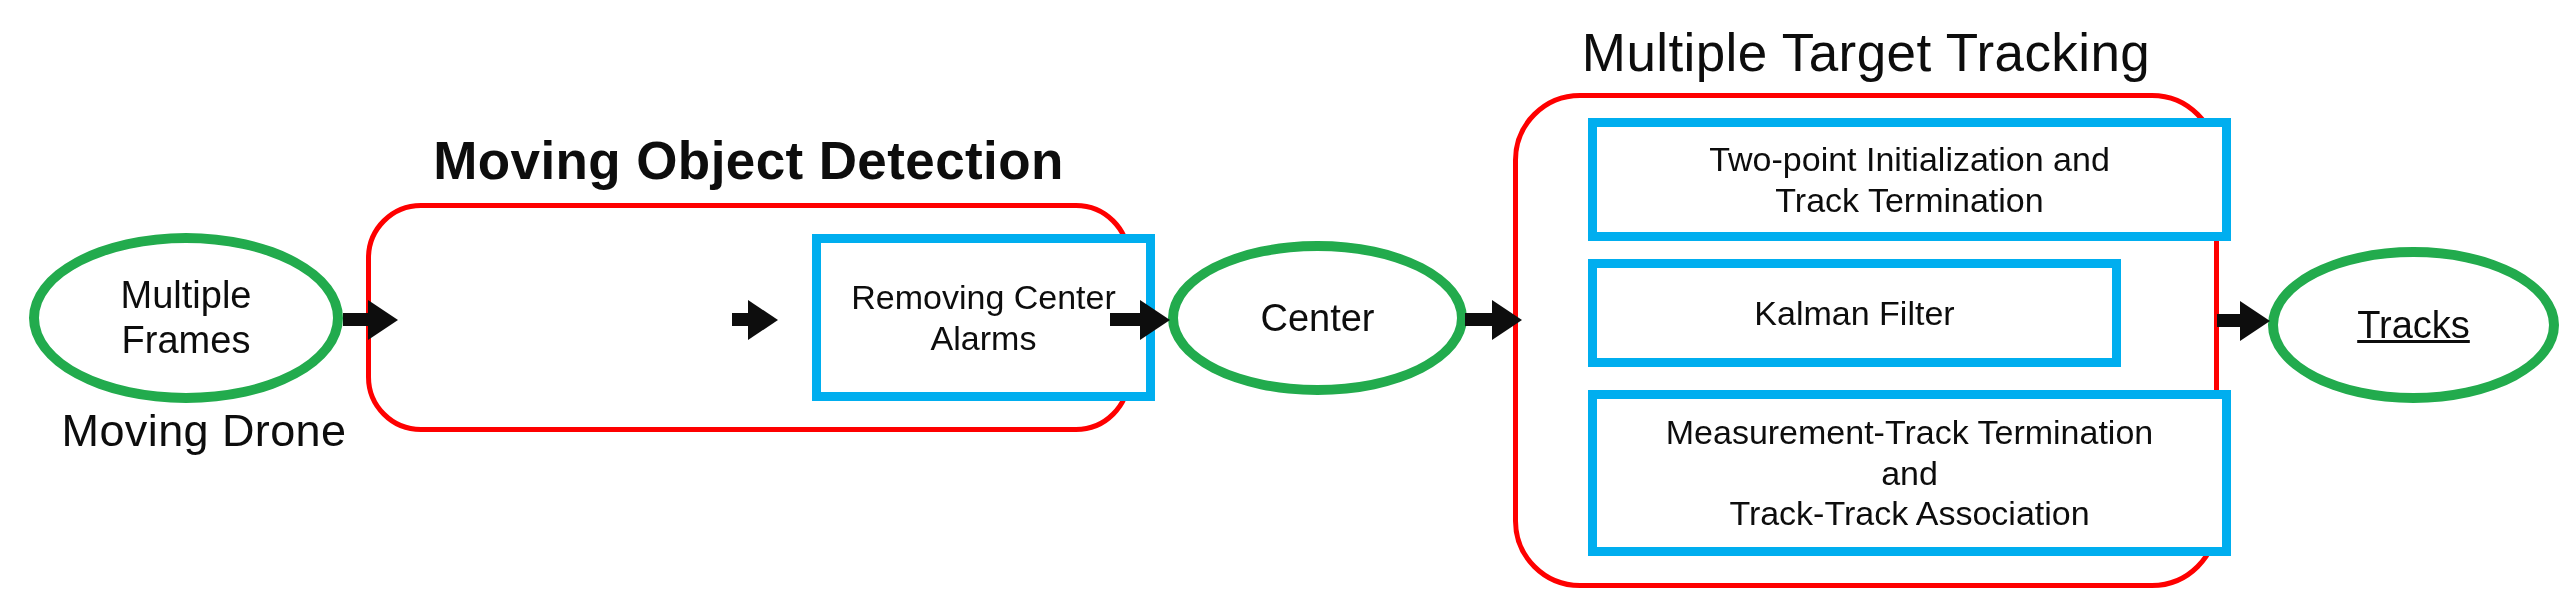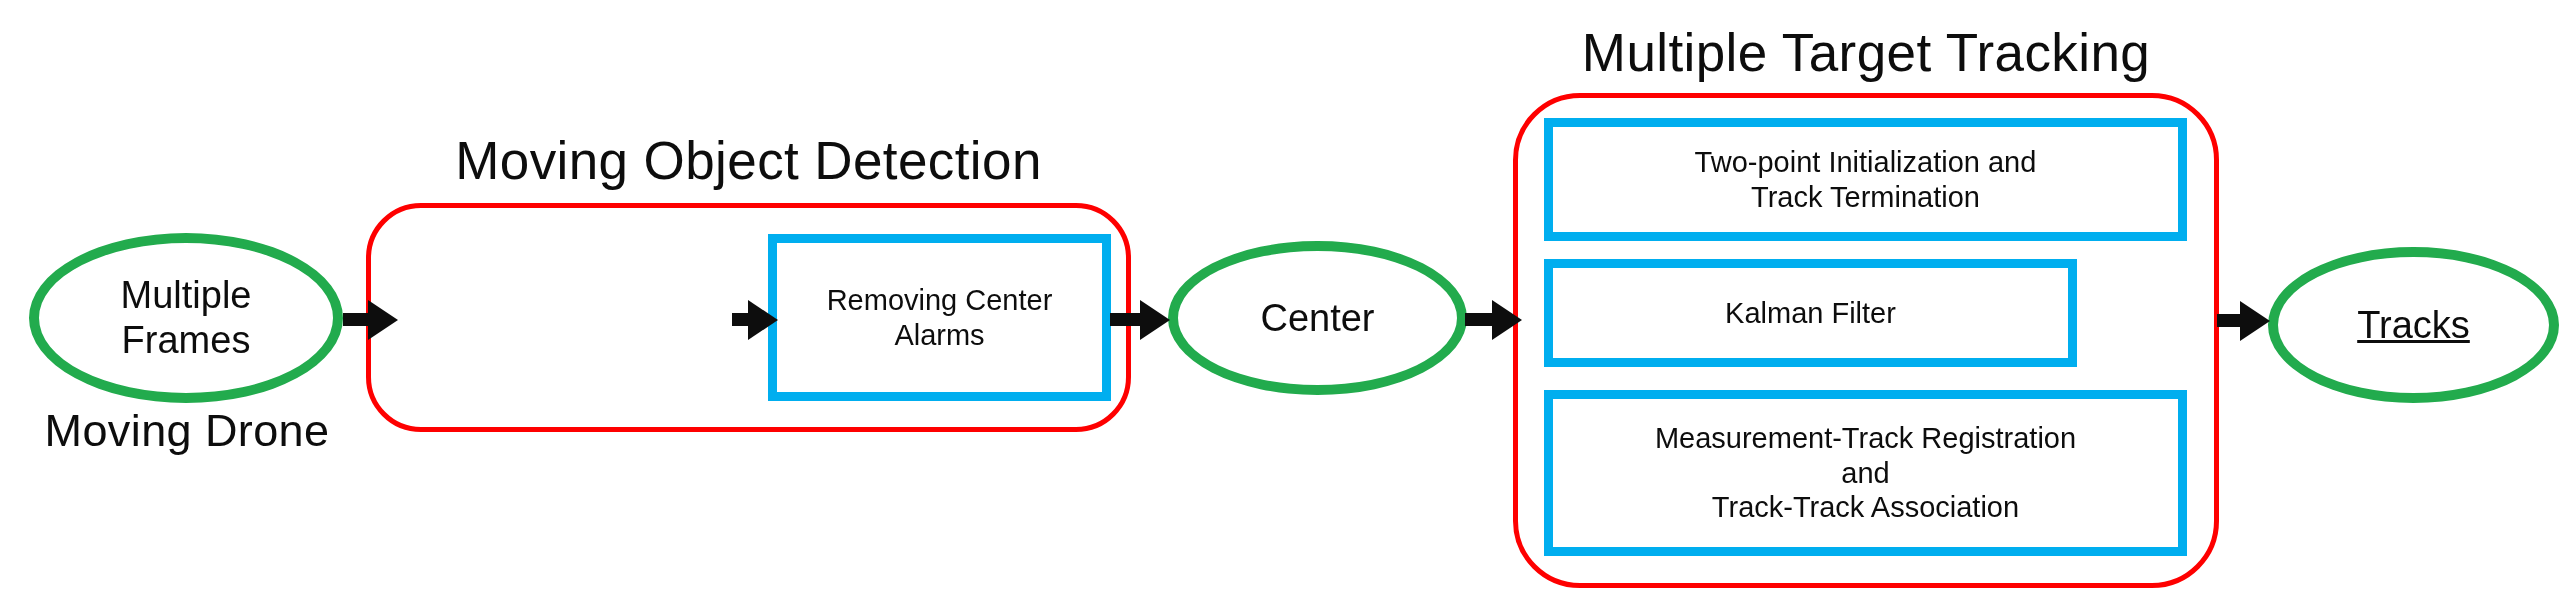--- a/index.html
+++ b/index.html
@@ -18,49 +18,49 @@
     text-align:center;font-size:38px;line-height:1.18;
   }
   .group{
     position:absolute;box-sizing:border-box;background:#fff;
     border:5.5px solid var(--red,#fe0000);
   }
   .task{
     position:absolute;box-sizing:border-box;background:#fff;
     border:9.4px solid var(--blue,#00aeef);
     display:flex;flex-direction:column;align-items:center;justify-content:center;
-    text-align:center;font-size:29px;line-height:1.19;
+    text-align:center;font-size:34px;line-height:1.19;margin-left:44px;
   }
   .free-label{
     position:absolute;text-align:center;font-size:45px;white-space:nowrap;letter-spacing:0.4px;
   }
   .arrow{position:absolute;display:flex;align-items:center;height:41px;}
   .arrow .shaft{flex:1;height:13.4px;background:var(--ink,#0d0d0d);}
   .arrow .head{
     width:0;height:0;flex:0 0 auto;
     border-top:20.4px solid transparent;border-bottom:20.4px solid transparent;
     border-left:30px solid var(--ink,#0d0d0d);
   }
   .line{white-space:nowrap;}
 </style>
 </head>
 <body>
 
 <div class="canvas">
 
-  <div class="section-title" style="left:366px;top:132px;width:765px;">Moving Object Detection</div>
+  <div class="section-title" style="left:366px;top:132px;width:765px;font-weight:bold;">Moving Object Detection</div>
 
   <div class="section-title" style="left:1513px;top:23.6px;width:706px;">Multiple Target Tracking</div>
 
   <div class="ellipse" style="left:29px;top:233px;width:314px;height:170px;">
     <div class="line">Multiple</div>
     <div class="line">Frames</div>
   </div>
 
-  <div class="free-label" style="left:14px;top:405px;width:346px;">Moving Drone</div>
+  <div class="free-label" style="left:31px;top:405px;width:346px;">Moving Drone</div>
 
   <div class="group" style="left:366px;top:203px;width:765px;height:229px;border-radius:55px;"></div>
 
 
   <div class="task" style="left:768px;top:234px;width:343px;height:167px;">
     <div class="line">Removing Center</div>
     <div class="line">Alarms</div>
   </div>
 
   <div class="ellipse" style="left:1168px;top:241px;width:299px;height:154px;">
@@ -72,21 +72,21 @@
   <div class="task" style="left:1544px;top:118px;width:643px;height:123px;">
     <div class="line">Two-point Initialization and</div>
     <div class="line">Track Termination</div>
   </div>
 
   <div class="task" style="left:1544px;top:259px;width:533px;height:108px;">
     <div class="line">Kalman Filter</div>
   </div>
 
   <div class="task" style="left:1544px;top:390px;width:643px;height:166px;">
-    <div class="line">Measurement-Track Registration</div>
+    <div class="line">Measurement-Track Termination</div>
     <div class="line">and</div>
     <div class="line">Track-Track Association</div>
   </div>
 
   <div class="ellipse" style="left:2268px;top:247px;width:291px;height:156px;text-decoration:underline;">
     <div class="line">Tracks</div>
   </div>
 
   <div class="arrow" style="left:343px;top:299px;width:55px;">
     <div class="shaft"></div>

